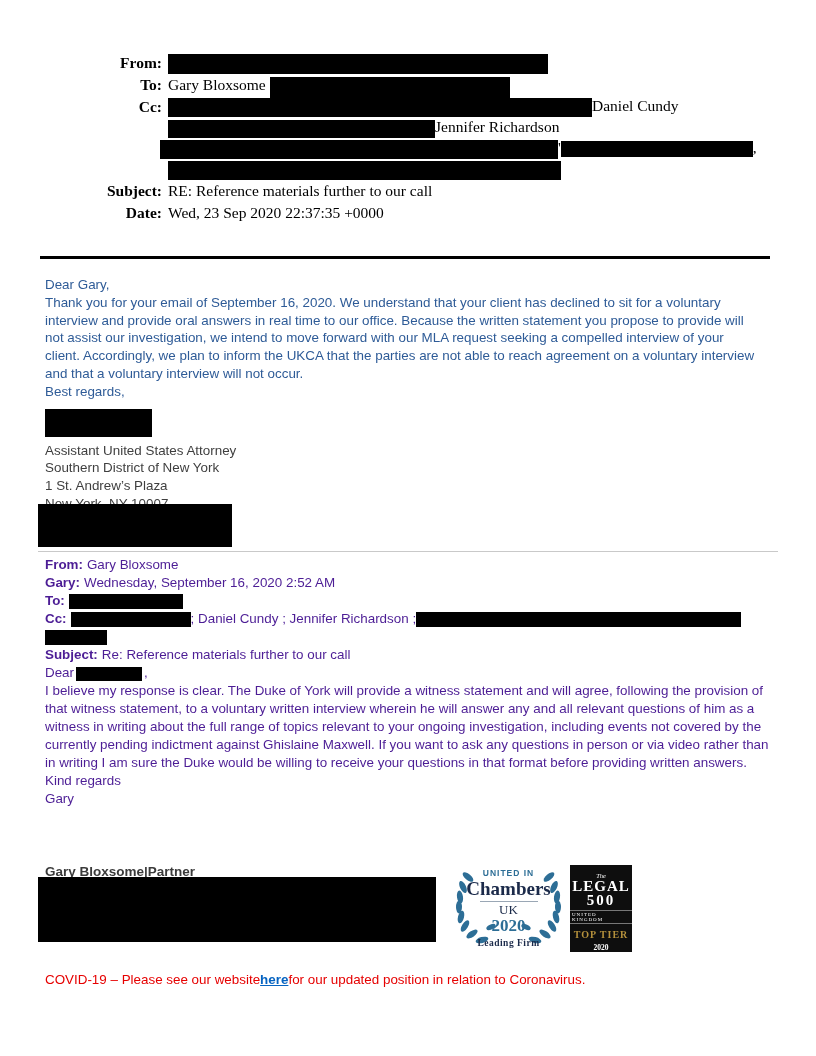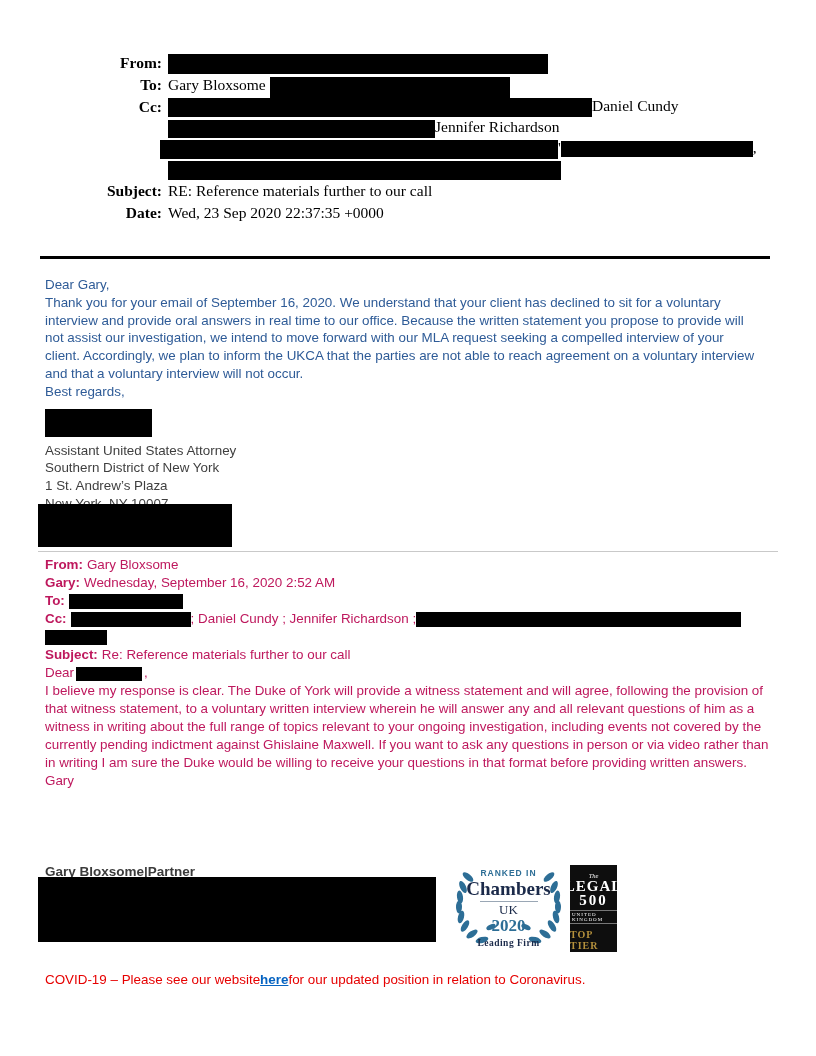--- a/index.html
+++ b/index.html
@@ -23,21 +23,21 @@
   .thickline{position:absolute;top:256px;left:40px;width:730px;height:3px;background:#000;}
   
   .body1{position:absolute;top:276px;left:45px;width:716px;
          font-size:13.4px;line-height:17.8px;color:#2E5B97;}
   .r-name{display:block;width:107px;height:28px;background:#000;margin-top:8px;}
   .sig1{margin-top:5px;color:#3f3f3f;}
   .r-big1{position:absolute;top:504px;left:38px;width:194px;height:43px;background:#000;z-index:3;}
   .thinline{position:absolute;top:551px;left:38px;width:740px;height:1px;background:#c9c9c9;}
   
   .sect2{position:absolute;top:556px;left:45px;width:732px;
-         font-size:13.4px;line-height:18px;color:#be185d;}
+         font-size:13.4px;line-height:18px;color:#4c1d95;}
   .h2label{font-weight:bold;margin-right:4px;}
   .r-to2{width:114px;height:15px;}
   .r-cc2a{width:120px;height:15px;}
   .r-cc2b{width:325px;height:15px;}
   .r-cc2wrap{width:62px;height:15px;}
   .r-dear{width:66px;height:14px;margin:0 2px -2px 2px;}
   
   .signame{position:absolute;top:864px;left:45px;font-size:13.5px;font-weight:bold;color:#3b3b3b;}
   .r-big2{position:absolute;top:877px;left:38px;width:398px;height:65px;background:#000;z-index:3;}
   .chambers{position:absolute;top:864px;left:455px;width:107px;height:86px;background:#fff;}
@@ -46,21 +46,21 @@
          text-align:center;}
   .ch-ranked{font-size:8.5px;font-weight:bold;letter-spacing:1px;color:#2d6e96;margin-top:4px;}
   .ch-name{font-family:"Liberation Serif",serif;font-weight:bold;font-size:19px;color:#1b2a4a;
            line-height:20px;margin-top:1px;}
   .ch-div{width:58px;height:1px;background:#9aa7b5;margin:2px 0 1px 0;}
   .ch-uk{font-family:"Liberation Serif",serif;font-size:13px;color:#1b2a4a;line-height:14px;}
   .ch-year{font-family:"Liberation Serif",serif;font-weight:bold;font-size:17px;color:#2d6e96;
            line-height:18px;}
   .ch-tag{font-family:"Liberation Serif",serif;font-weight:bold;font-size:9.5px;color:#1b2a4a;
           letter-spacing:0.5px;margin-top:3px;}
-  .legal500{position:absolute;top:865px;left:570px;width:47px;height:87px;background:#0e0e0e;
+  .legal500{position:absolute;top:865px;left:570px;width:62px;height:87px;background:#0e0e0e;
             display:flex;flex-direction:column;align-items:center;color:#fff;
             font-family:"Liberation Serif",serif;}
   .l5-the{font-size:6.5px;font-style:italic;margin-top:7px;}
   .l5-legal{font-size:15px;font-weight:bold;letter-spacing:1px;line-height:14px;}
   .l5-500{font-size:15px;font-weight:bold;letter-spacing:2px;line-height:14px;}
   .l5-uk{font-size:5px;letter-spacing:1px;margin-top:3px;border-top:1px solid #777;
          border-bottom:1px solid #777;padding:1px 2px;}
   .l5-tier{font-size:10px;font-weight:bold;letter-spacing:1px;color:#b5913c;margin-top:5px;}
   .l5-year{font-size:7.5px;font-weight:bold;margin-top:3px;}
   
@@ -120,20 +120,21 @@
 
   <div class="sect2">
     <div><span class="h2label">From:</span><span>Gary Bloxsome</span></div>
     <div><span class="h2label">Gary:</span><span>Wednesday, September 16, 2020 2:52 AM</span></div>
     <div><span class="h2label">To:</span><span class="redact r-to2"></span></div>
     <div><span class="h2label">Cc:</span><span class="redact r-cc2a"></span><span>; Daniel Cundy ; Jennifer Richardson ;</span><span class="redact r-cc2b"></span></div>
     <div><span class="redact r-cc2wrap"></span></div>
     <div><span class="h2label">Subject:</span><span>Re: Reference materials further to our call</span></div>
     <div><span>Dear</span><span class="redact r-dear"></span><span>,</span></div>
     <div>I believe my response is clear. The Duke of York will provide a witness statement and will agree, following the provision of that witness statement, to a voluntary written interview wherein he will answer any and all relevant questions of him as a witness in writing about the full range of topics relevant to your ongoing investigation, including events not covered by the currently pending indictment against Ghislaine Maxwell. If you want to ask any questions in person or via video rather than in writing I am sure the Duke would be willing to receive your questions in that format before providing written answers.</div>
+    <div>Kind regards</div>
     <div>Gary</div>
   </div>
 
   <div class="signame">Gary Bloxsome|Partner</div>
   <div class="r-big2"></div>
 
   <div class="chambers">
     <svg width="107" height="86" viewBox="0 0 107 86">
       <g fill="#2d6e96">
         <ellipse cx="13" cy="13" rx="3" ry="6.5" transform="rotate(-50 13 13)"></ellipse>
@@ -150,21 +151,21 @@
         <ellipse cx="102" cy="33" rx="3" ry="6.5" transform="rotate(8 102 33)"></ellipse>
         <ellipse cx="103" cy="43" rx="3" ry="6.5"></ellipse>
         <ellipse cx="101" cy="53" rx="3" ry="6.5" transform="rotate(-14 101 53)"></ellipse>
         <ellipse cx="97" cy="62" rx="3" ry="6.5" transform="rotate(-32 97 62)"></ellipse>
         <ellipse cx="90" cy="70" rx="3" ry="6.5" transform="rotate(-55 90 70)"></ellipse>
         <ellipse cx="80" cy="76" rx="3" ry="6.5" transform="rotate(-75 80 76)"></ellipse>
         <ellipse cx="71" cy="63" rx="2.5" ry="5" transform="rotate(-65 71 63)"></ellipse>
       </g>
     </svg>
     <div class="chtxt">
-      <div class="ch-ranked">RANKED IN</div>
+      <div class="ch-ranked">UNITED IN</div>
       <div class="ch-name">Chambers</div>
       <div class="ch-div"></div>
       <div class="ch-uk">UK</div>
       <div class="ch-year">2020</div>
       <div class="ch-tag">Leading Firm</div>
     </div>
   </div>
 
   <div class="legal500">
     <div class="l5-the">The</div>

